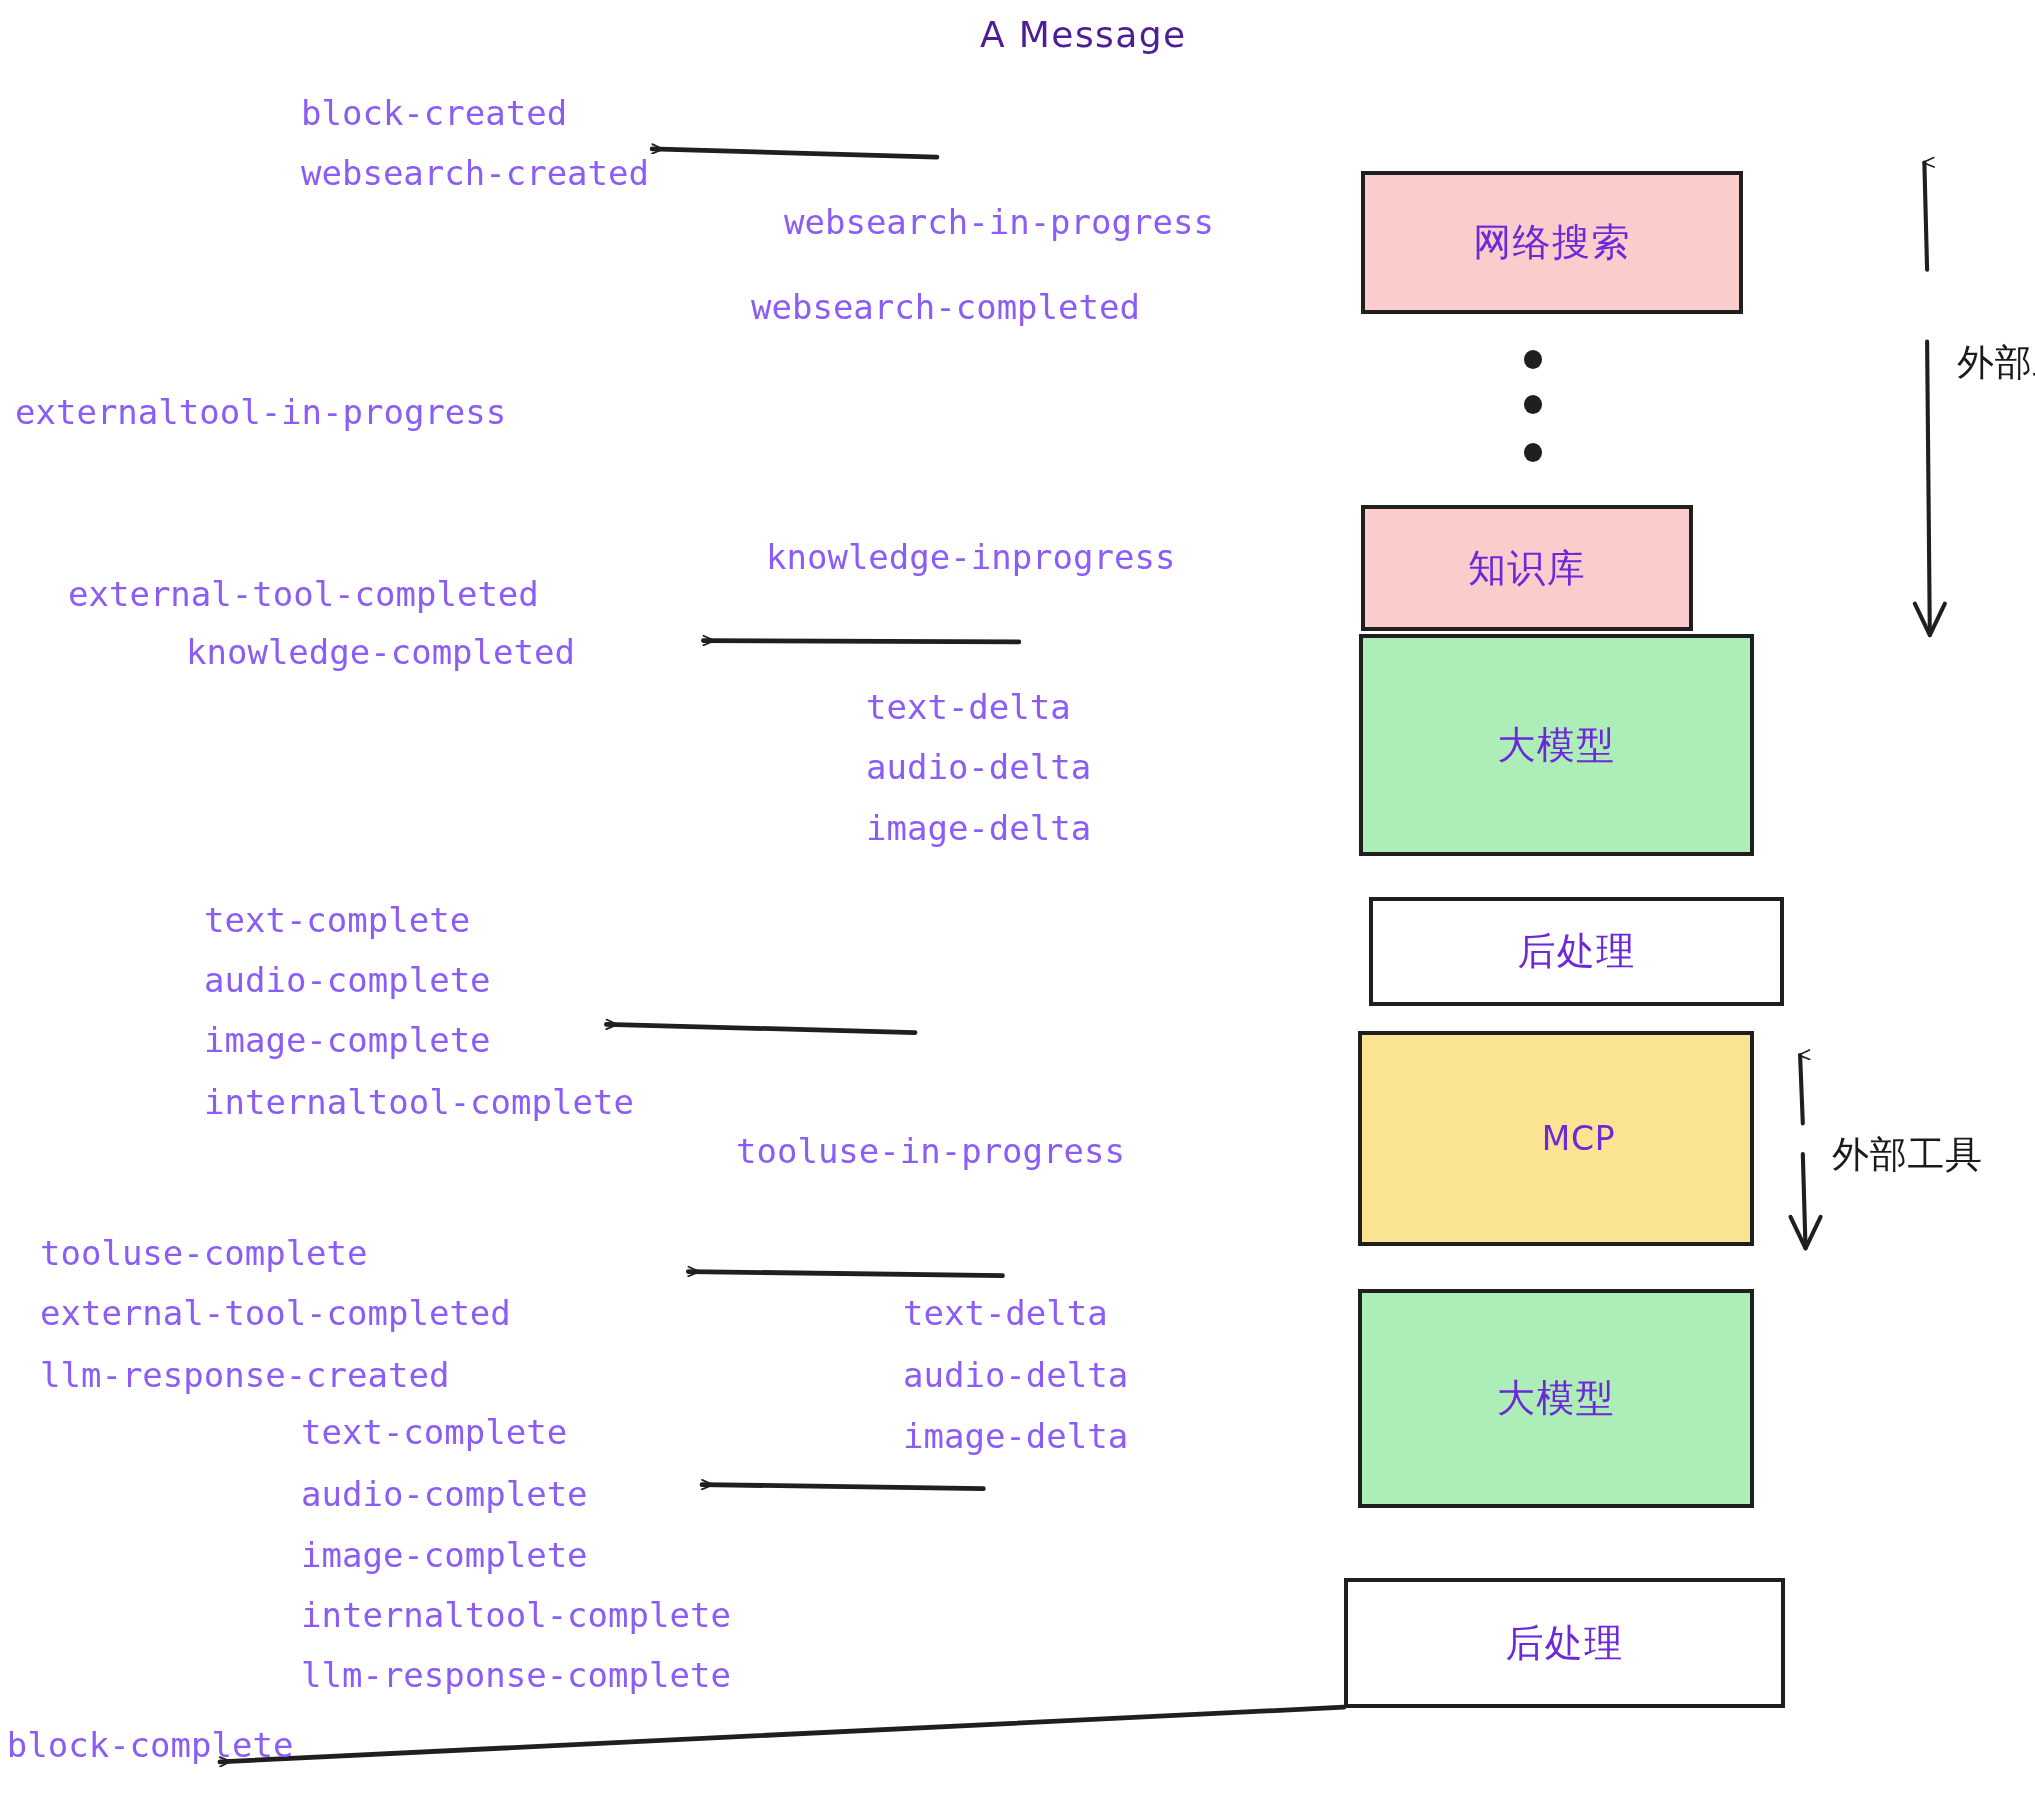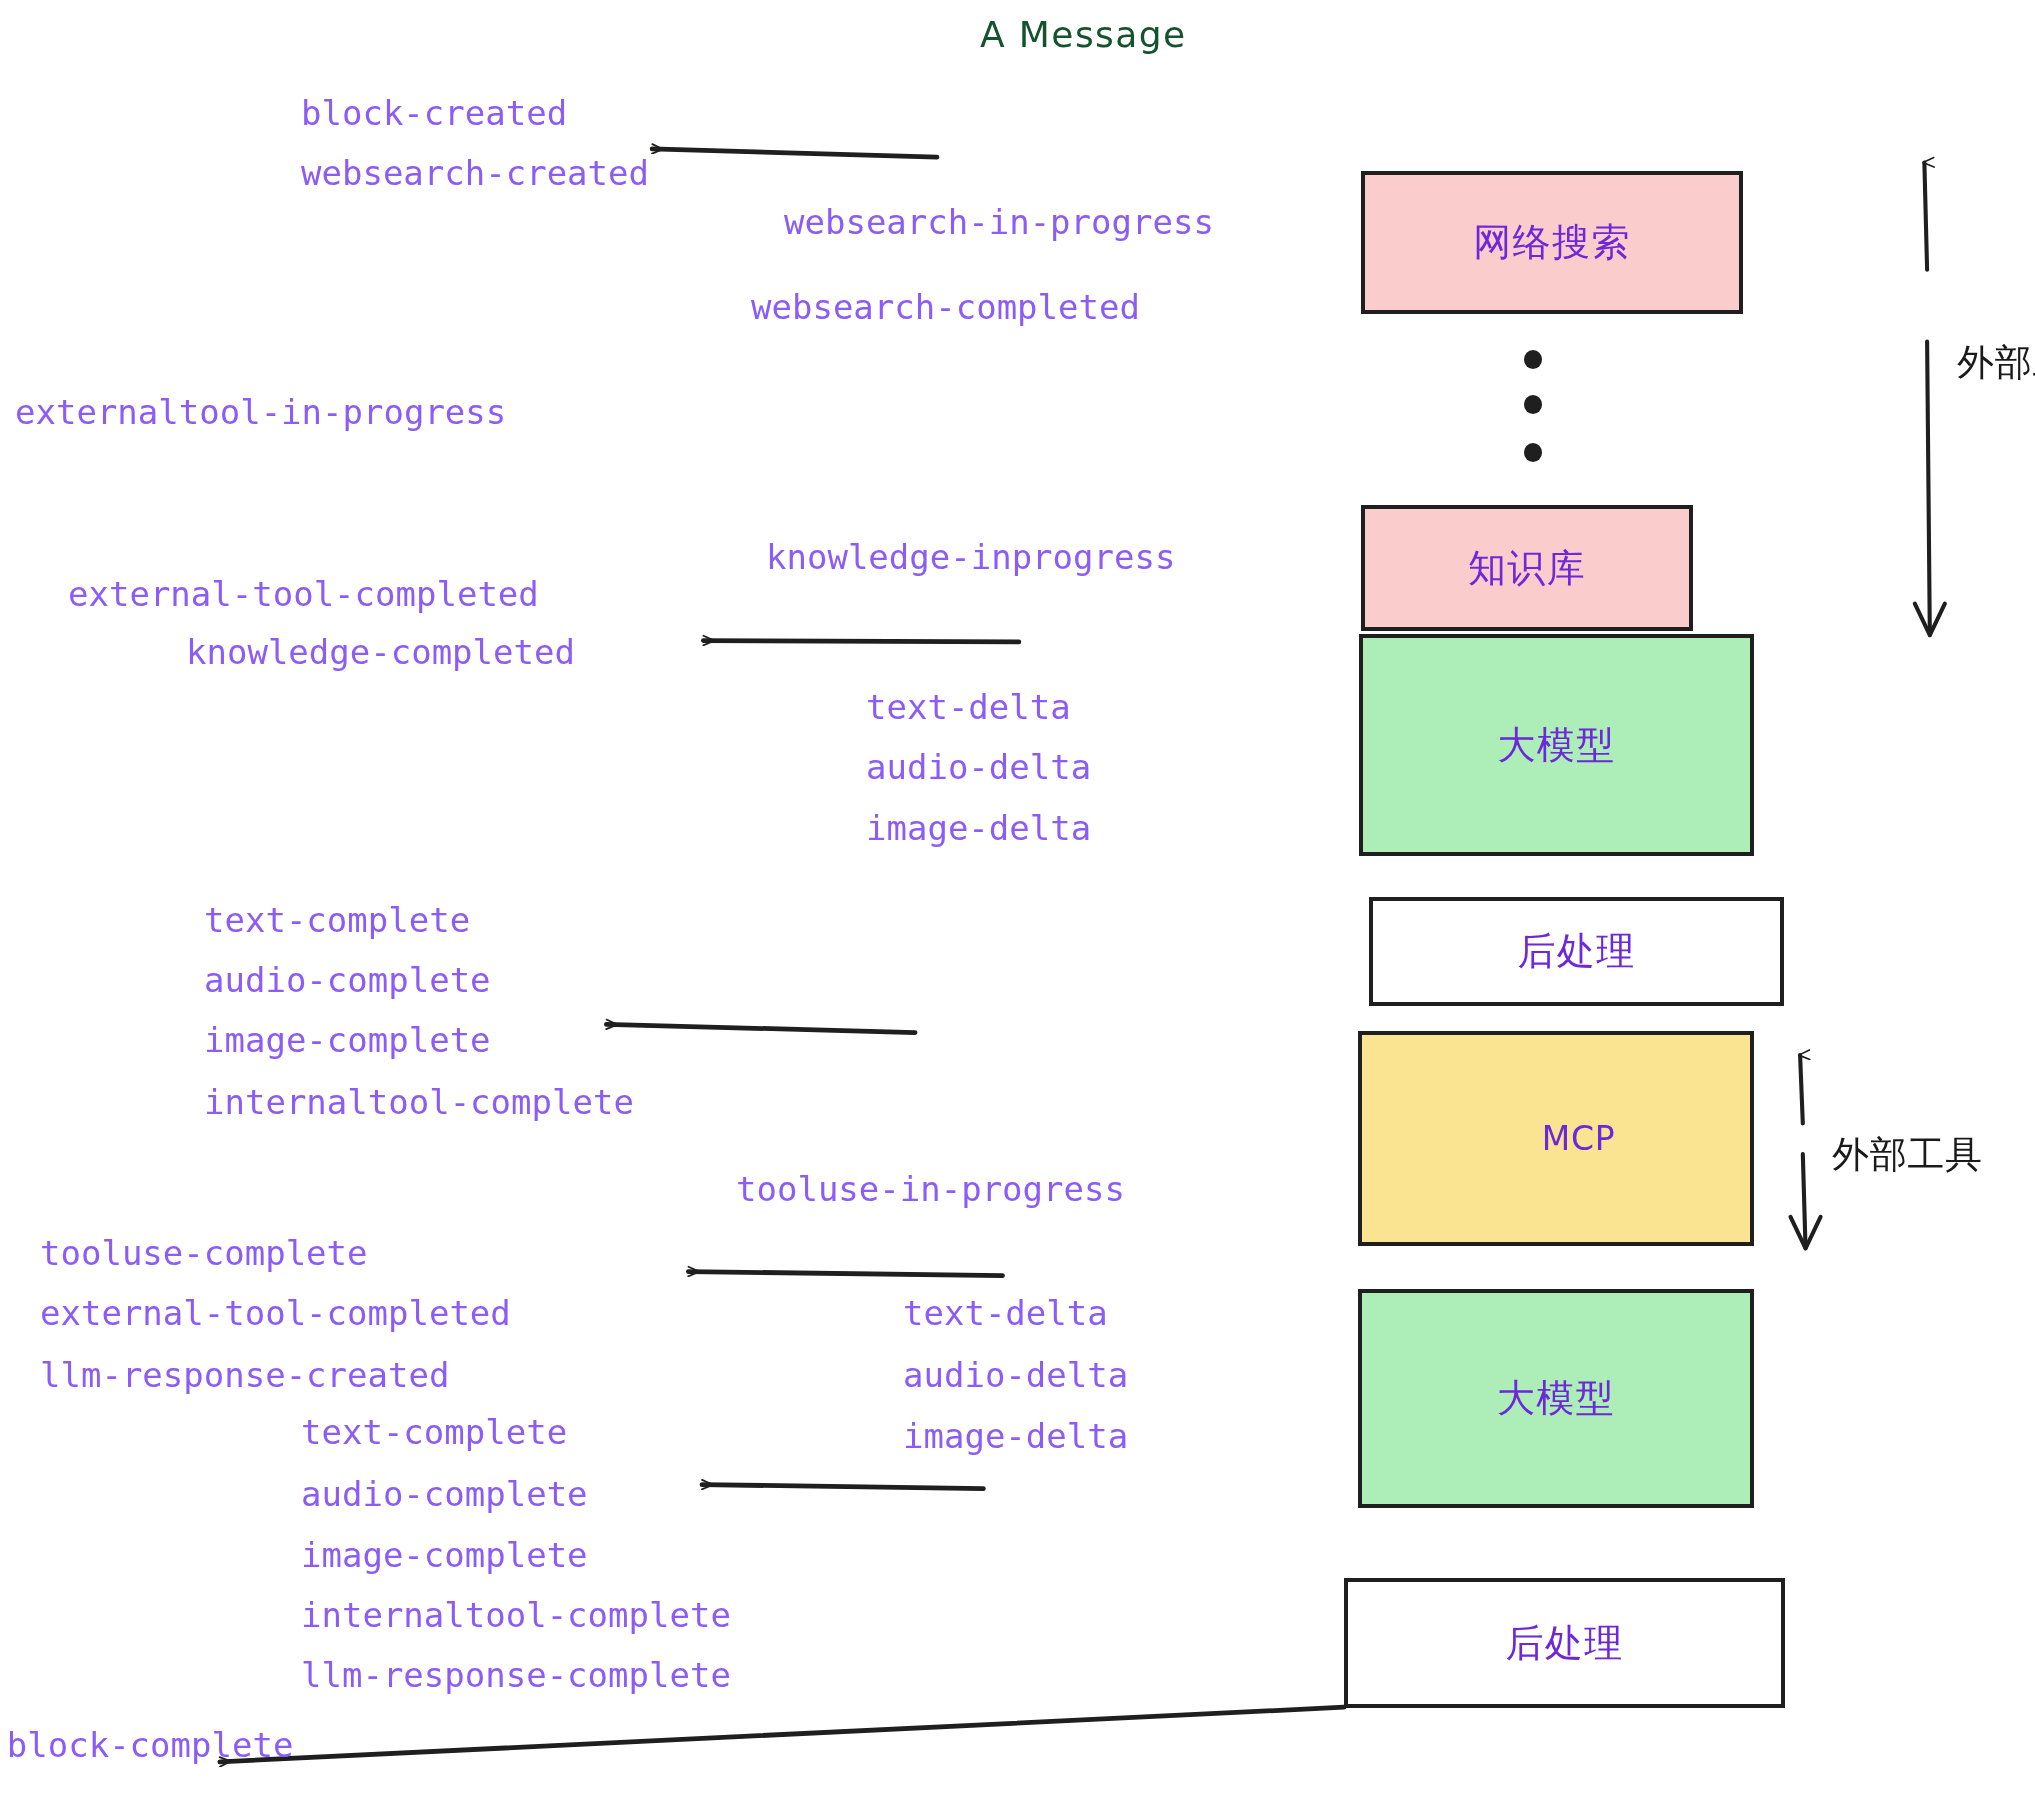--- a/index.html
+++ b/index.html
@@ -17,21 +17,21 @@
     font-size:34px;
     color:#8b5cf6;
     white-space:nowrap;
     letter-spacing:0px;
     line-height:1;
   }
   .title{
     position:absolute;
     font-family:"DejaVu Sans","Liberation Sans",sans-serif;
     font-size:36px;
-    color:#14532d;
+    color:#4c1d95;
     white-space:nowrap;
     letter-spacing:1.4px;
   }
   .node{
     position:absolute;
     box-sizing:border-box;
     border:4.1px solid #1f1f1f;
     display:flex;
     align-items:center;
     justify-content:center;
@@ -108,21 +108,21 @@
       <div class="evt" style="left: 766px; top: 540px;">knowledge-inprogress</div>
       <div class="evt" style="left: 68px; top: 577px;">external-tool-completed</div>
       <div class="evt" style="left: 186px; top: 635px;">knowledge-completed</div>
       <div class="evt" style="left: 866px; top: 690px;">text-delta</div>
       <div class="evt" style="left: 866px; top: 750px;">audio-delta</div>
       <div class="evt" style="left: 866px; top: 811px;">image-delta</div>
       <div class="evt" style="left: 204px; top: 903px;">text-complete</div>
       <div class="evt" style="left: 204px; top: 963px;">audio-complete</div>
       <div class="evt" style="left: 204px; top: 1023px;">image-complete</div>
       <div class="evt" style="left: 204px; top: 1085px;">internaltool-complete</div>
-      <div class="evt" style="left: 736px; top: 1172px;">tooluse-in-progress</div>
+      <div class="evt" style="left: 736px; top: 1134px;">tooluse-in-progress</div>
       <div class="evt" style="left: 40px; top: 1236px;">tooluse-complete</div>
       <div class="evt" style="left: 40px; top: 1296px;">external-tool-completed</div>
       <div class="evt" style="left: 903px; top: 1296px;">text-delta</div>
       <div class="evt" style="left: 40px; top: 1358px;">llm-response-created</div>
       <div class="evt" style="left: 903px; top: 1358px;">audio-delta</div>
       <div class="evt" style="left: 301px; top: 1415px;">text-complete</div>
       <div class="evt" style="left: 903px; top: 1419px;">image-delta</div>
       <div class="evt" style="left: 301px; top: 1477px;">audio-complete</div>
       <div class="evt" style="left: 301px; top: 1538px;">image-complete</div>
       <div class="evt" style="left: 301px; top: 1598px;">internaltool-complete</div>

